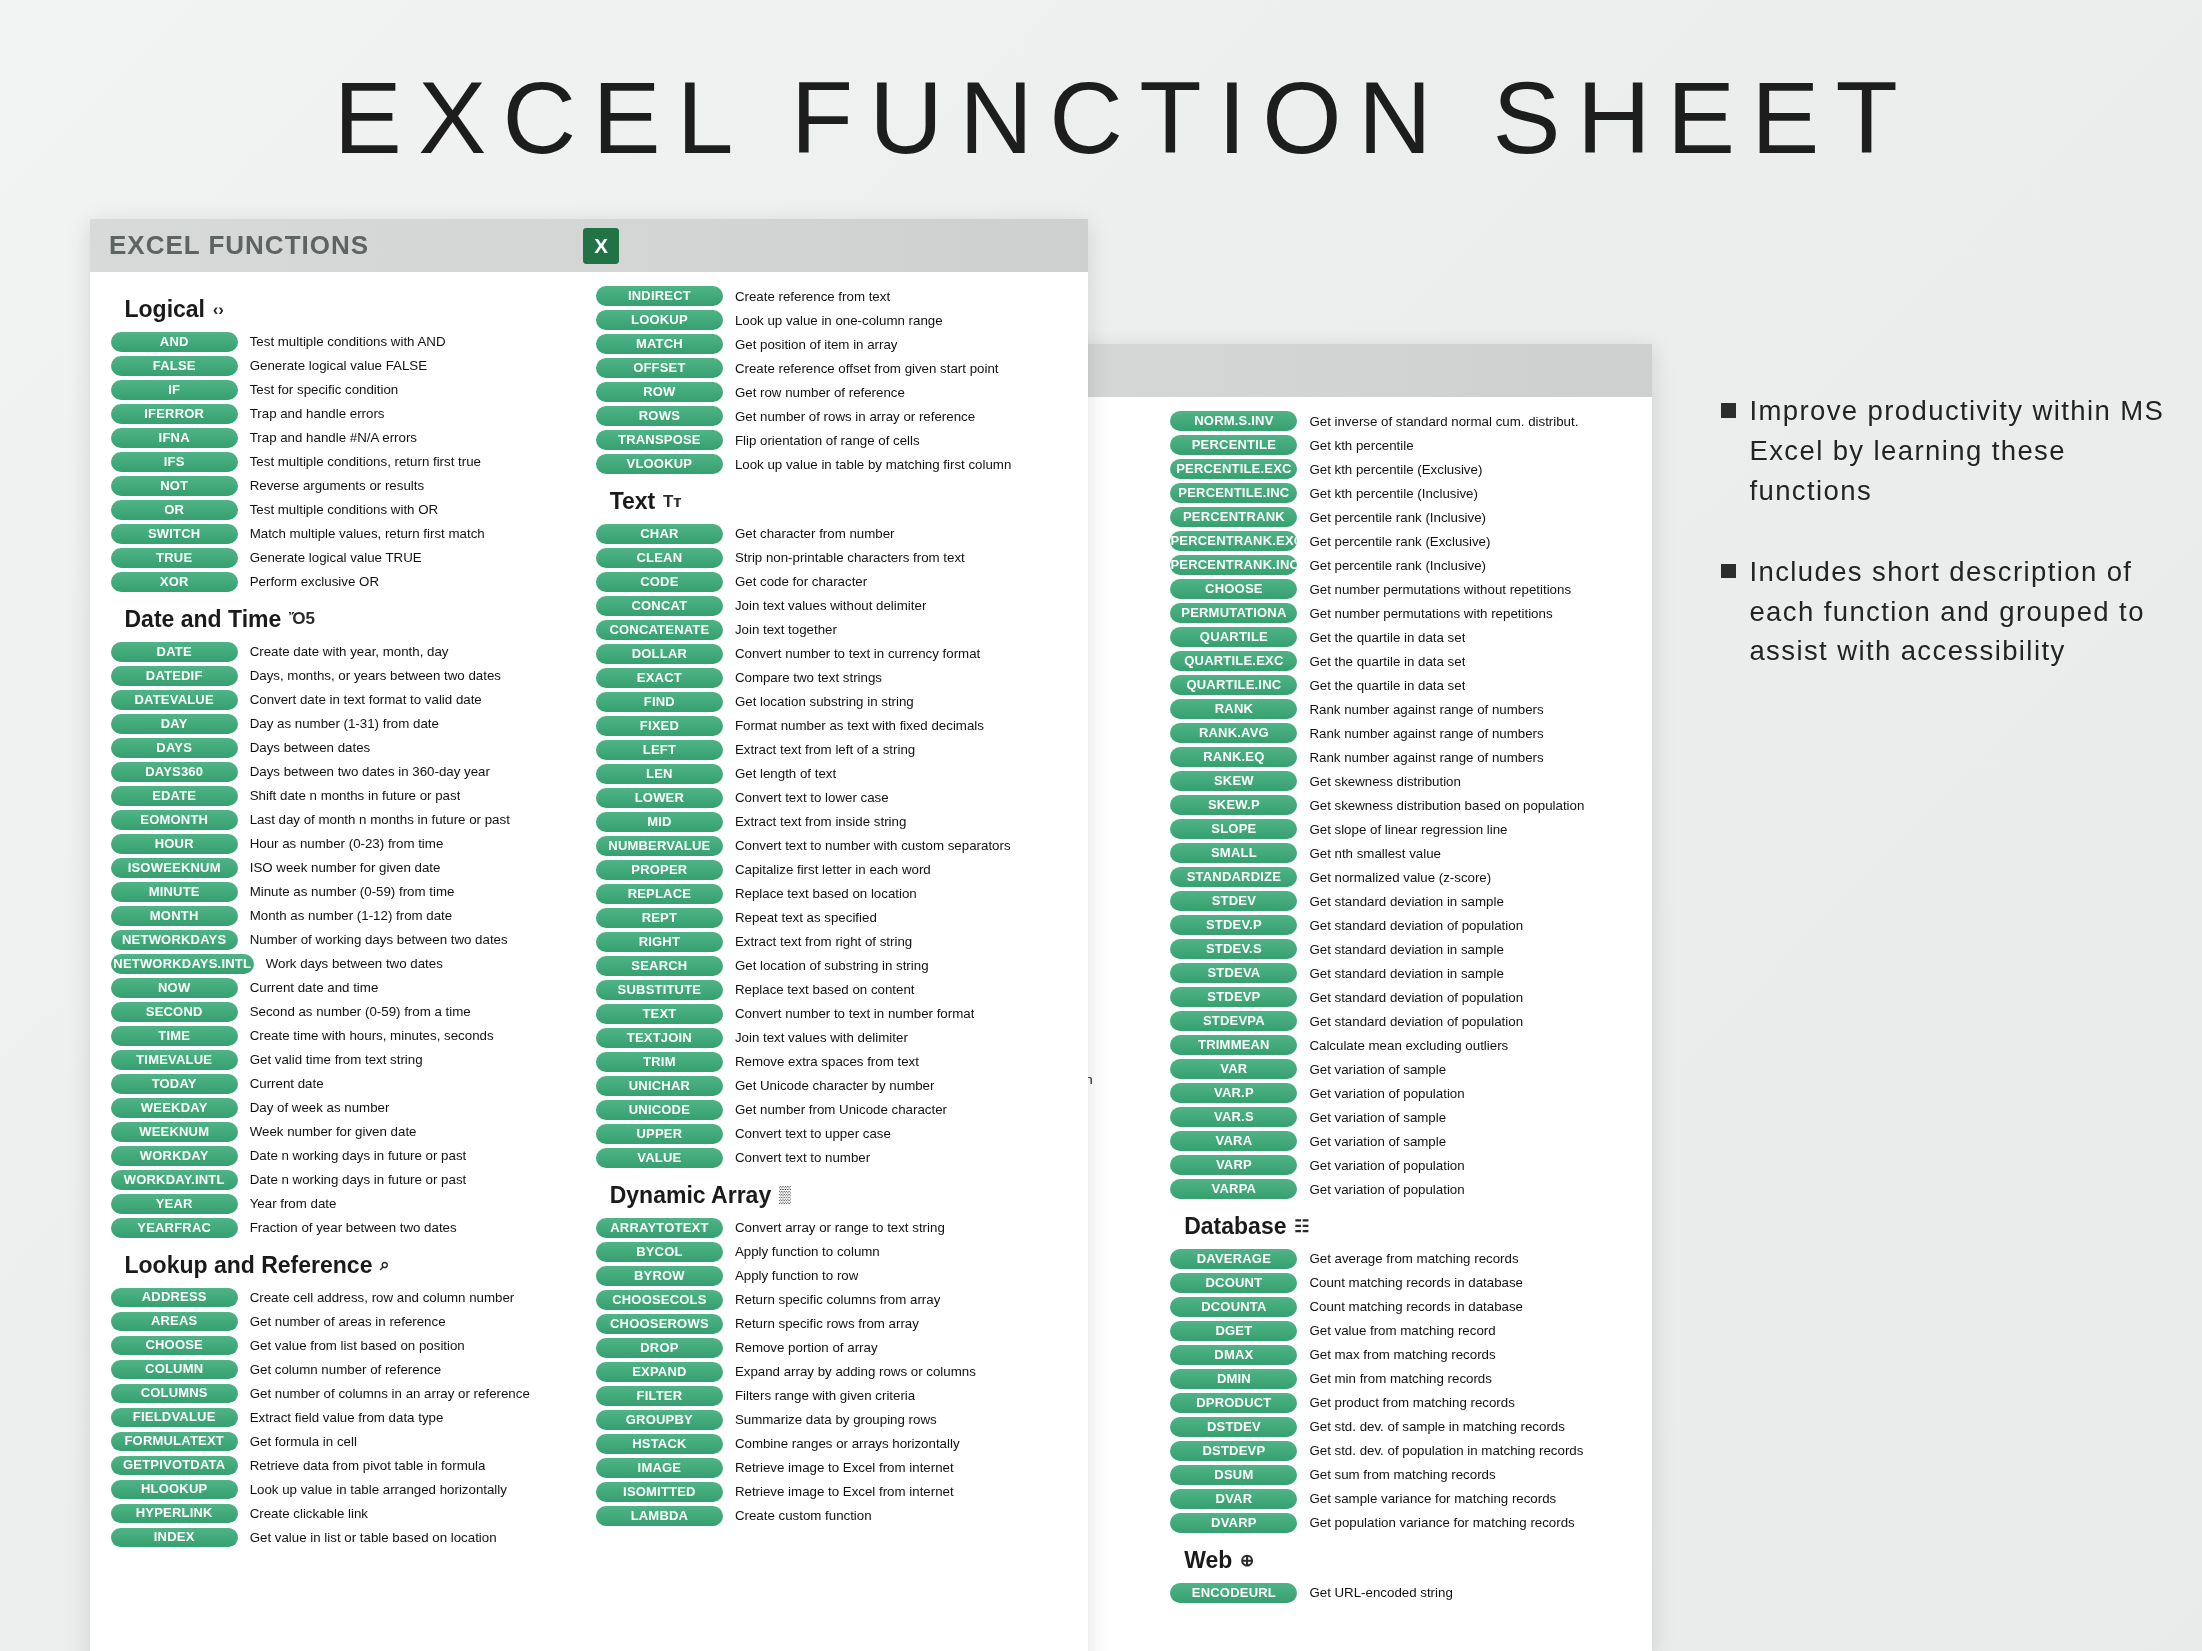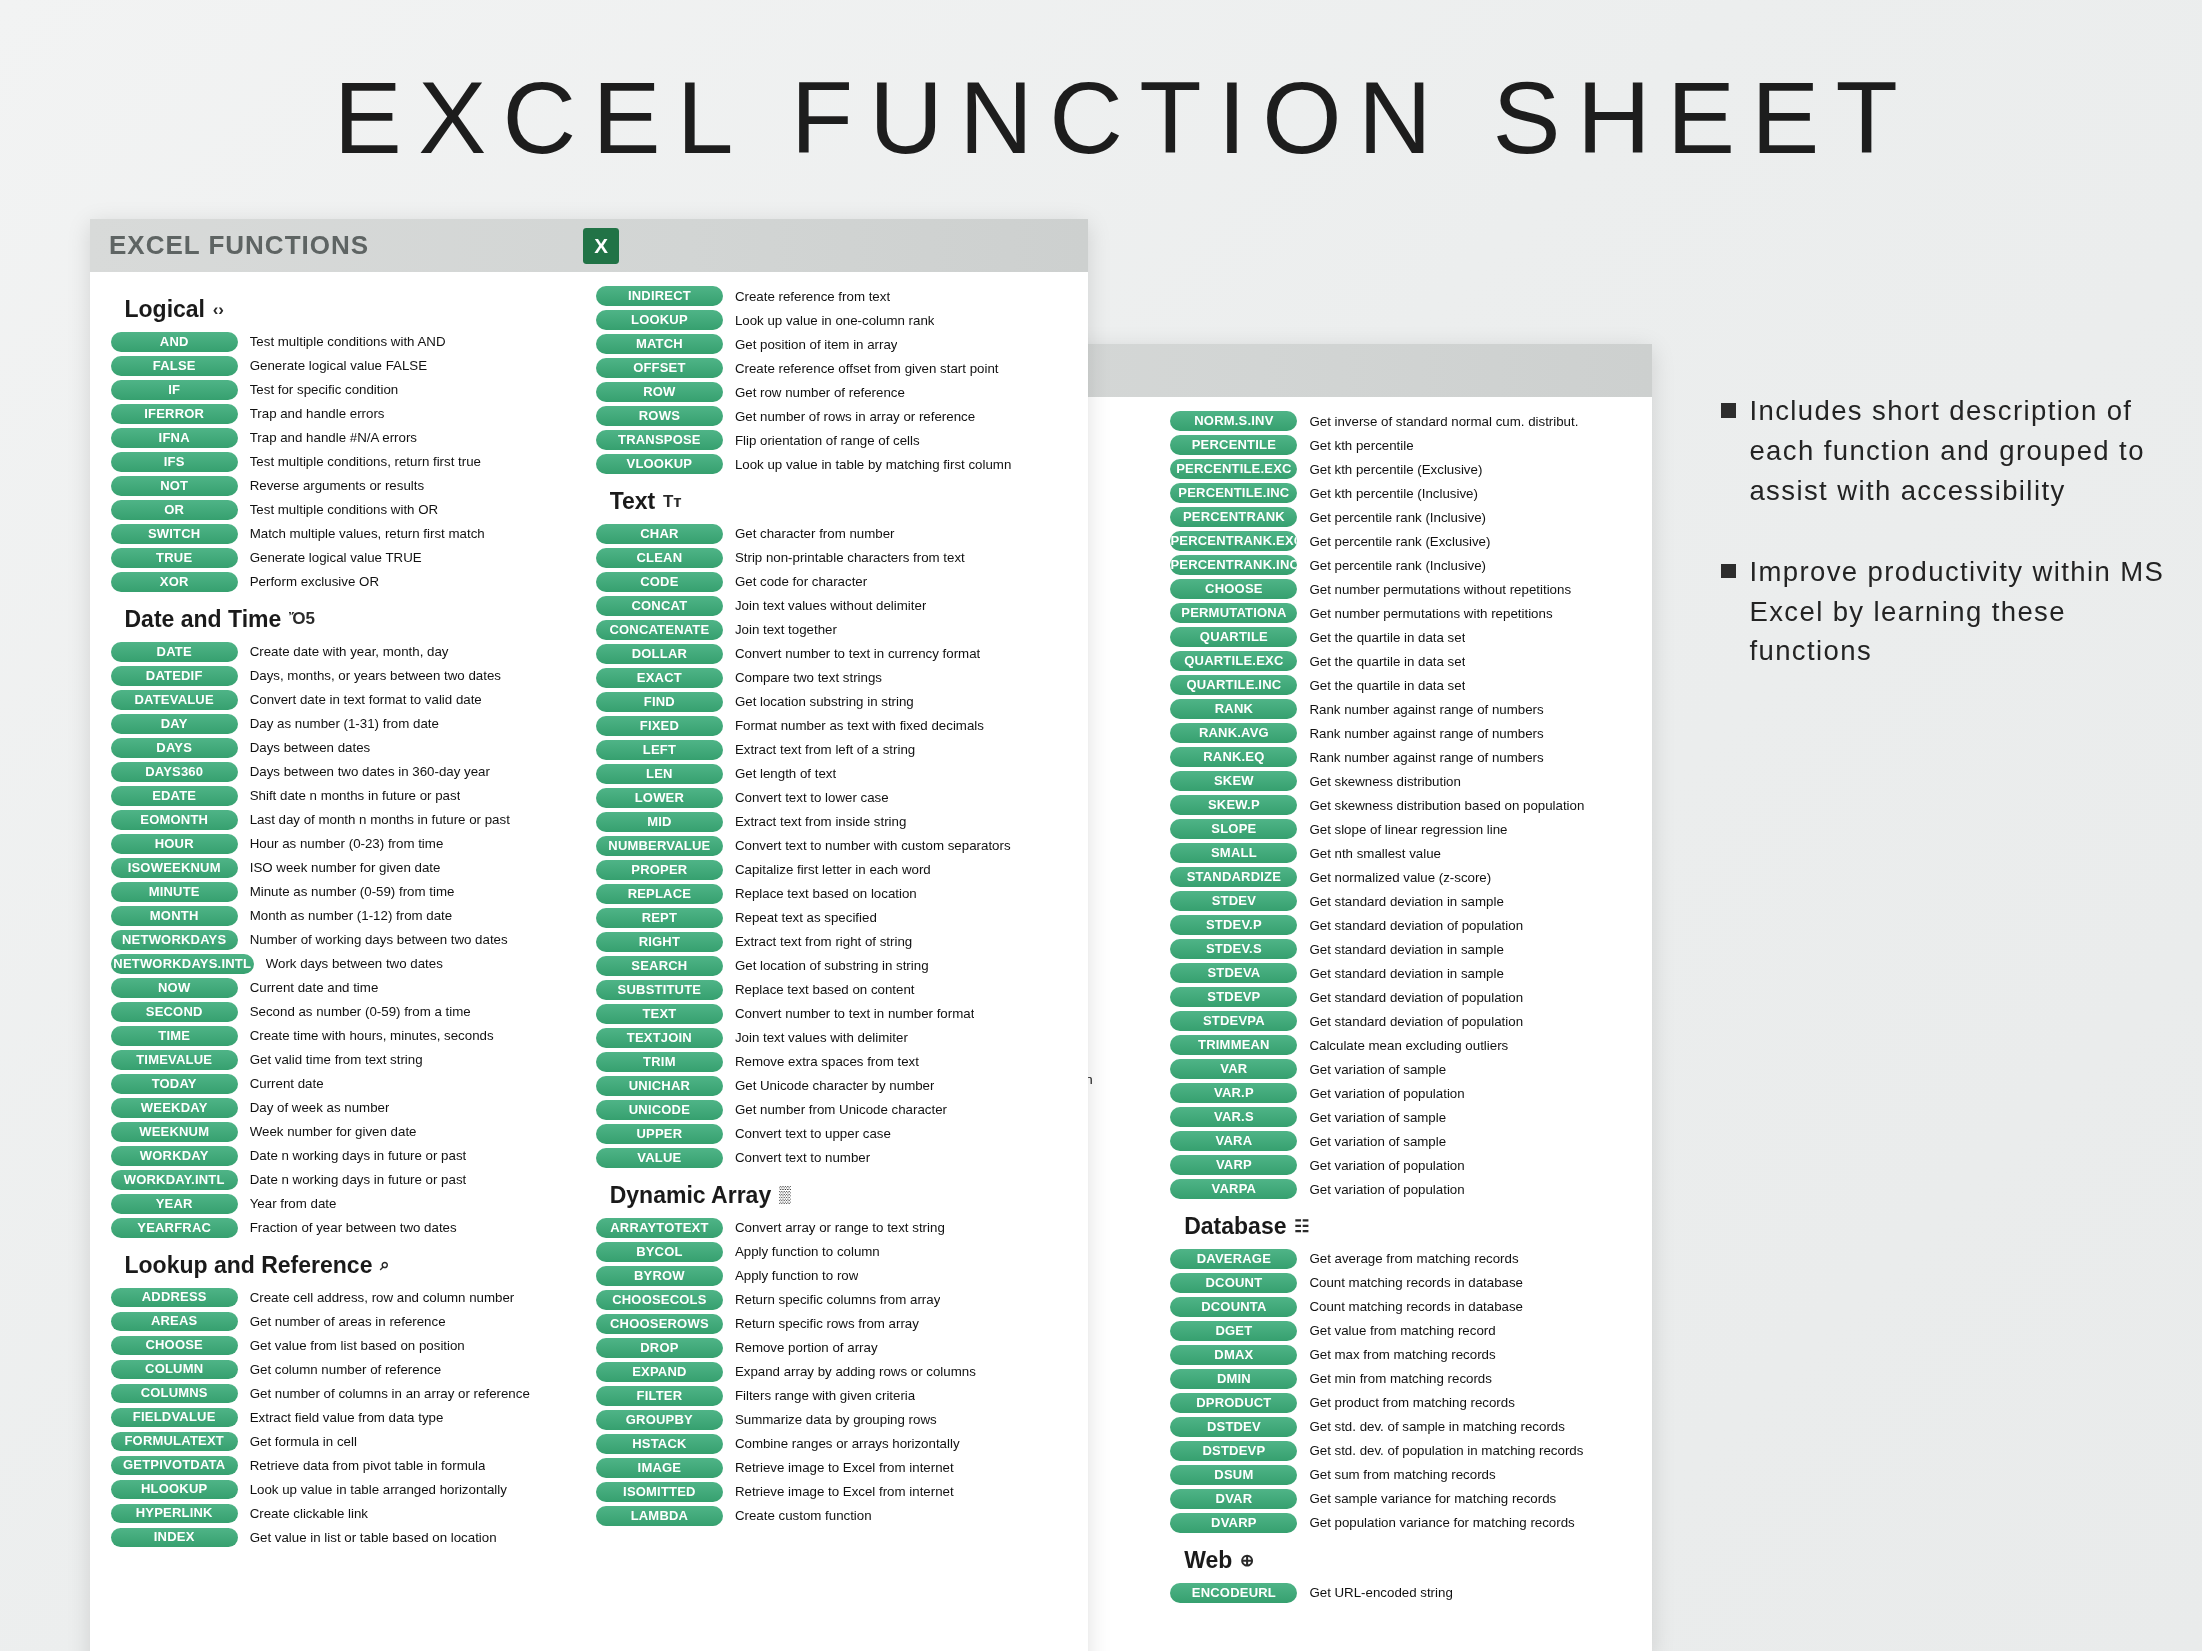--- a/index.html
+++ b/index.html
@@ -629,21 +629,21 @@
             <div class="desc">Get value in list or table based on location</div>
           </div>
         </div>
       <div class="col col-right" id="front-right">
           <div class="fn-row">
             <div class="pill">INDIRECT</div>
             <div class="desc">Create reference from text</div>
           </div>
           <div class="fn-row">
             <div class="pill">LOOKUP</div>
-            <div class="desc">Look up value in one-column rank</div>
+            <div class="desc">Look up value in one-column range</div>
           </div>
           <div class="fn-row">
             <div class="pill">MATCH</div>
             <div class="desc">Get position of item in array</div>
           </div>
           <div class="fn-row">
             <div class="pill">OFFSET</div>
             <div class="desc">Create reference offset from given start point</div>
           </div>
           <div class="fn-row">
@@ -834,22 +834,22 @@
     </div>
     <div class="sheet-footer">
       <span>VBA Designs © 2024</span>
       <span class="pageno">1</span>
     </div>
   </div>
 
   <div class="notes">
     <div class="note">
       <div class="note-sq"></div>
-      <div class="note-text">Includes short description of each function and grouped to assist with accessibility</div>
+      <div class="note-text">Improve productivity within MS Excel by learning these functions</div>
     </div>
     <div class="note">
       <div class="note-sq"></div>
-      <div class="note-text">Improve productivity within MS Excel by learning these functions</div>
+      <div class="note-text">Includes short description of each function and grouped to assist with accessibility</div>
     </div>
   </div>
 
 </div>
 
 
 </body></html>

